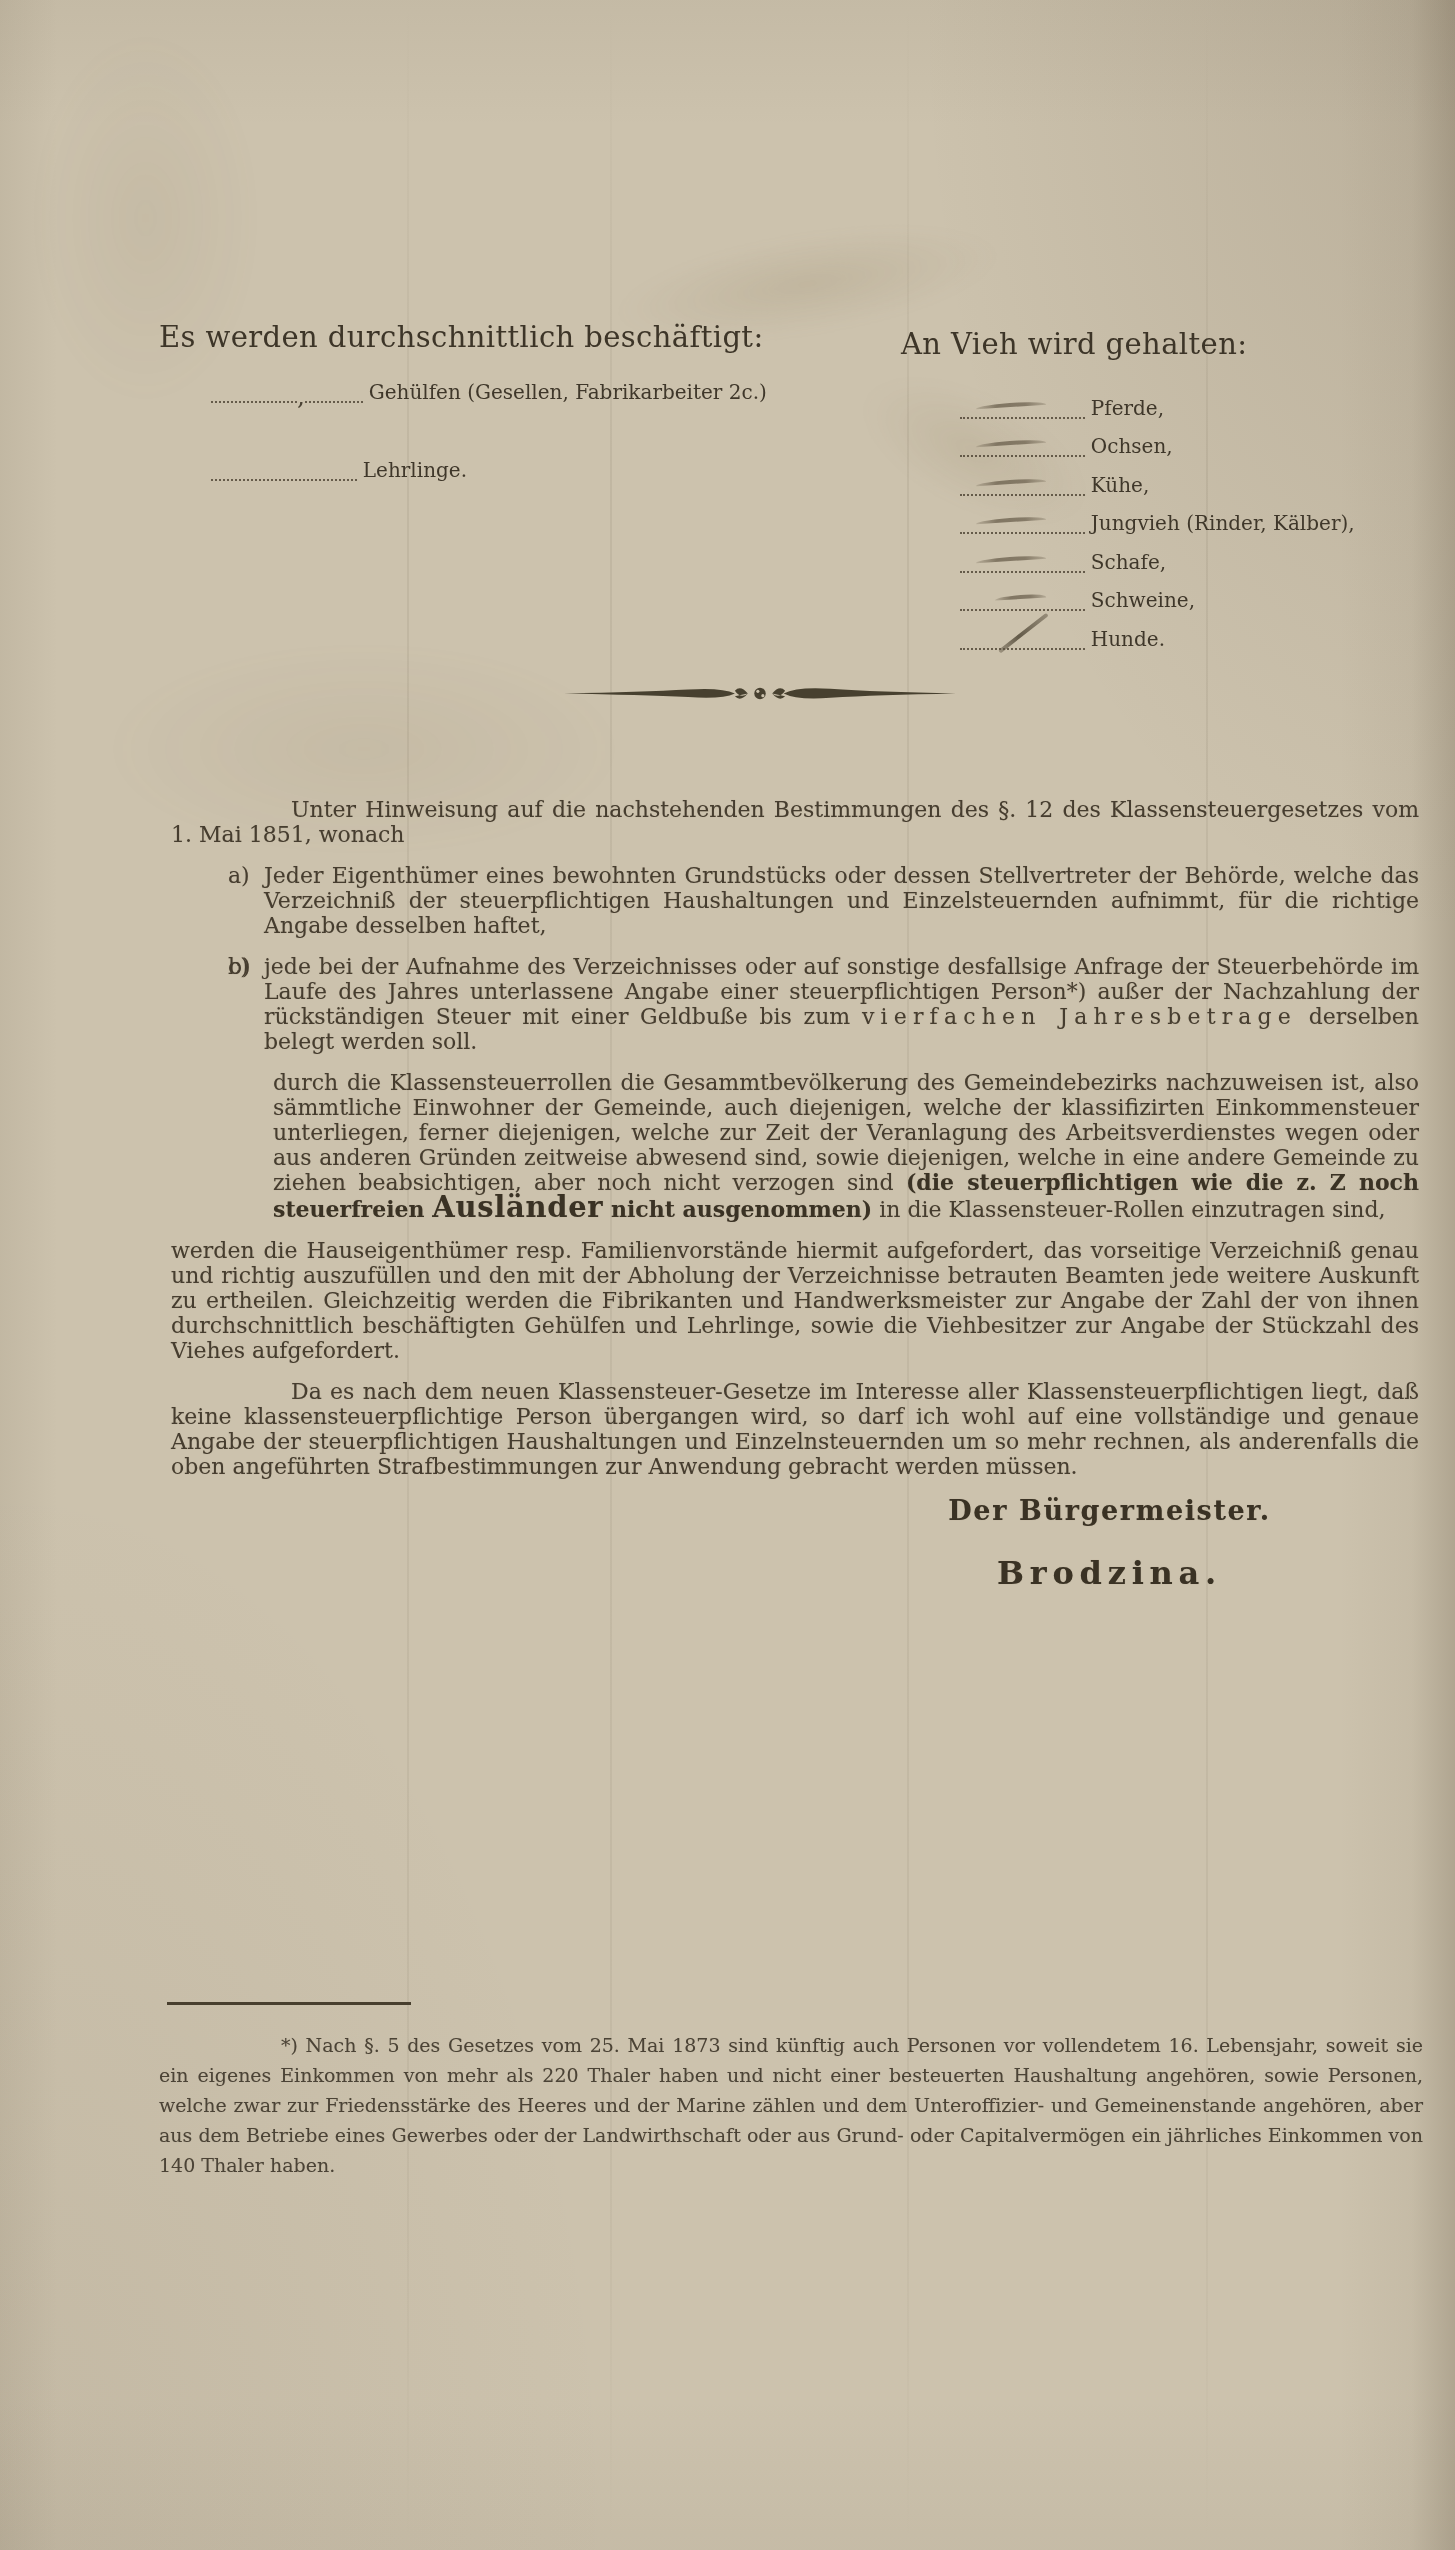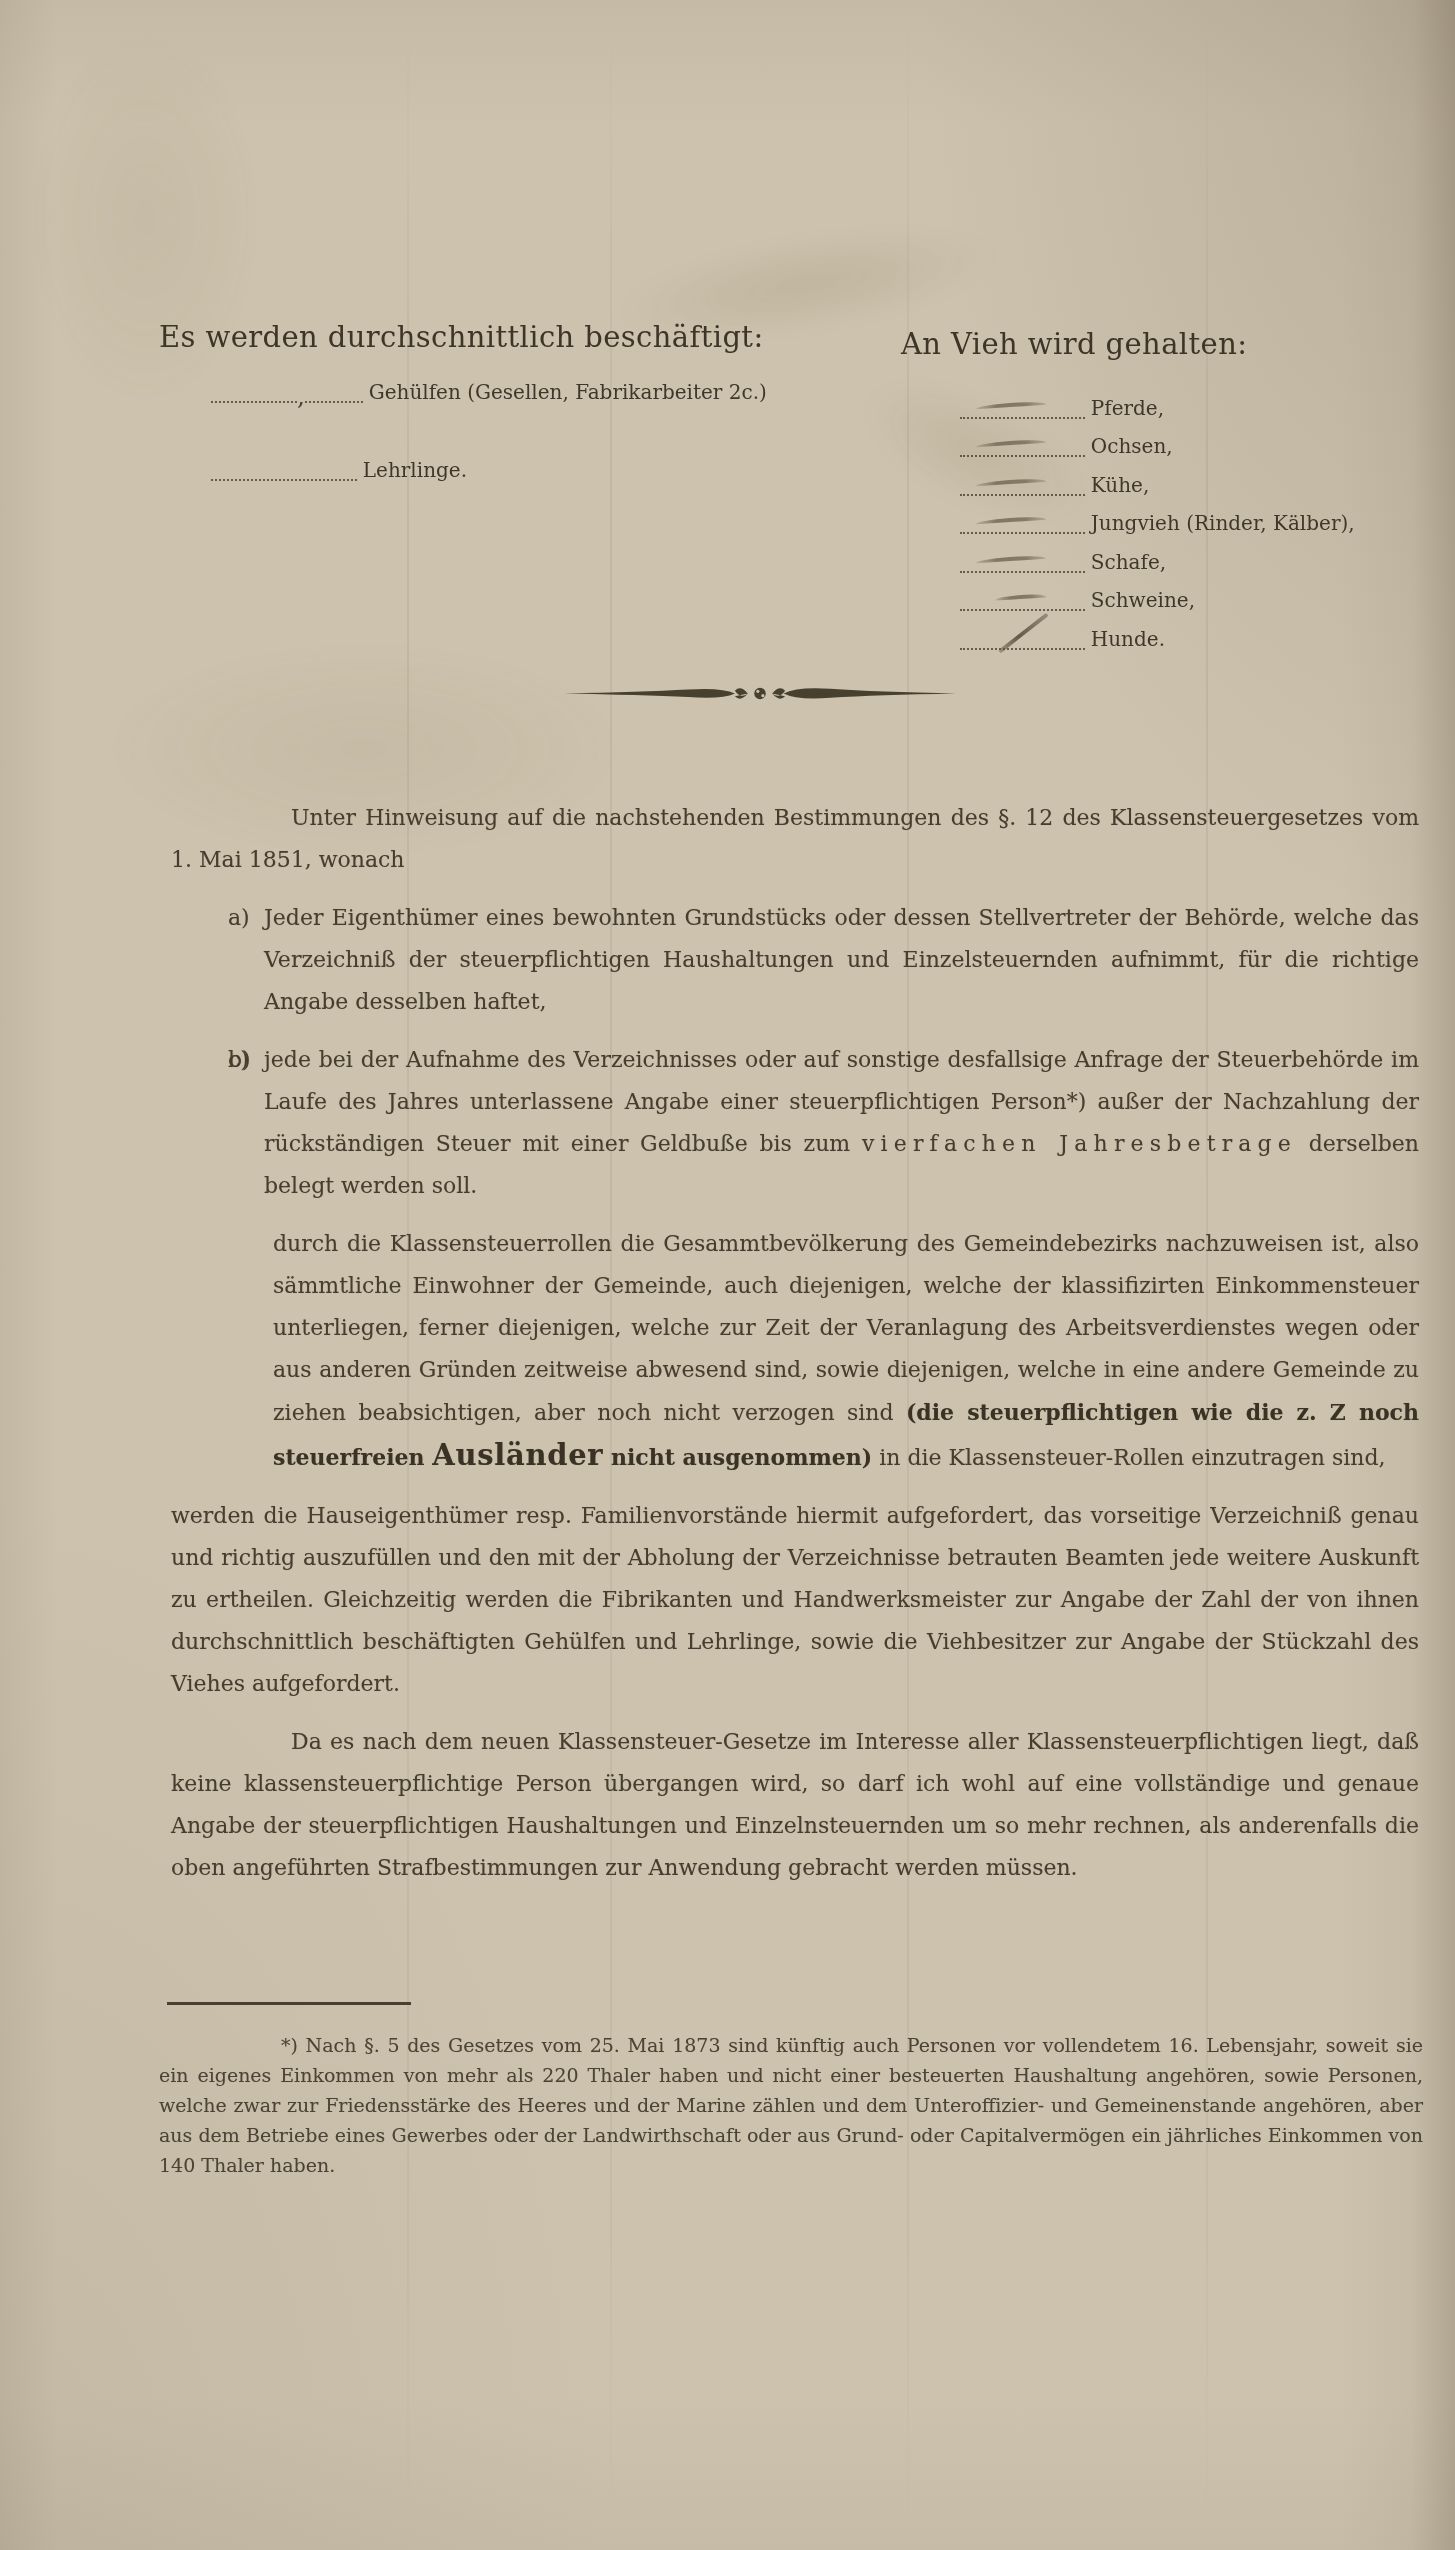--- a/index.html
+++ b/index.html
@@ -52,21 +52,21 @@
   .ls-r6 .hand-mark{width:51px;left:35px;}
   .hand-slash{position:absolute;left:33px;bottom:14.6px;width:61px;height:4.4px;
     background:linear-gradient(to right,rgba(96,86,68,.45),rgba(88,79,62,.9) 40%,rgba(96,86,68,.5));
     border-radius:2.9px;transform:rotate(-38deg);}
 
   
   .divider{position:absolute;left:560px;top:677px;width:400px;height:33px;}
 
   
   .content{position:absolute;left:171px;top:797px;width:1248px;
-    font-size:22px;line-height:42px;text-align:justify;color:#463d2f;
+    font-size:22px;line-height:25px;text-align:justify;color:#463d2f;
     text-shadow:0 0 0.7px rgba(70,58,40,.25);}
   .content p{margin:0 0 16px 0;}
   .indent{text-indent:120px;}
   .li{position:relative;padding-left:93px;margin:0 0 16px 0;}
   .li-label{position:absolute;left:57px;top:0;}
   .inner{margin:0 102px 16px 102px;margin-right:0;}
   .b{font-weight:bold;color:#3a3224;}
   .xl{font-size:29px;letter-spacing:0.7px;}
   .sperr{letter-spacing:.28em;}
 
@@ -174,19 +174,23 @@
 
 
   <div class="inner">
     <span>durch die Klassensteuerrollen die Gesammtbevölkerung des Gemeindebezirks nachzuweisen ist, also sämmtliche Einwohner der Gemeinde, auch diejenigen, welche der klassifizirten Einkommensteuer unterliegen, ferner diejenigen, welche zur Zeit der Veranlagung des Arbeitsverdienstes wegen oder aus anderen Gründen zeitweise abwesend sind, sowie diejenigen, welche in eine andere Gemeinde zu ziehen beabsichtigen, aber noch nicht verzogen sind </span><span class="b">(die steuerpflichtigen wie die z. Z noch steuerfreien </span><span class="b xl">Ausländer</span><span class="b"> nicht ausgenommen)</span><span> in die Klassensteuer-Rollen einzutragen sind,</span>
   </div>
 
   <p>werden die Hauseigenthümer resp. Familienvorstände hiermit aufgefordert, das vorseitige Verzeichniß genau und richtig auszufüllen und den mit der Abholung der Verzeichnisse betrauten Beamten jede weitere Auskunft zu ertheilen. Gleichzeitig werden die Fibrikanten und Handwerksmeister zur Angabe der Zahl der von ihnen durchschnittlich beschäftigten Gehülfen und Lehrlinge, sowie die Viehbesitzer zur Angabe der Stückzahl des Viehes aufgefordert.</p>
   <p class="indent">Da es nach dem neuen Klassensteuer-Gesetze im Interesse aller Klassensteuerpflichtigen liegt, daß keine klassensteuerpflichtige Person übergangen wird, so darf ich wohl auf eine vollständige und genaue Angabe der steuerpflichtigen Haushaltungen und Einzelnsteuernden um so mehr rechnen, als anderenfalls die oben angeführten Strafbestimmungen zur Anwendung gebracht werden müssen.</p>
 
 
+  <div class="signature">
+    <div class="sig-title">Der Bürgermeister.</div>
+    <div class="sig-name">Brodzina.</div>
+  </div>
 </div>
 
 <div class="footnote">
   <div class="fn-rule"></div>
   <p class="fn-text">*) Nach §. 5 des Gesetzes vom 25. Mai 1873 sind künftig auch Personen vor vollendetem 16. Lebensjahr, soweit sie ein eigenes Einkommen von mehr als 220 Thaler haben und nicht einer besteuerten Haushaltung angehören, sowie Personen, welche zwar zur Friedensstärke des Heeres und der Marine zählen und dem Unteroffizier- und Gemeinenstande angehören, aber aus dem Betriebe eines Gewerbes oder der Landwirthschaft oder aus Grund- oder Capitalvermögen ein jährliches Einkommen von 140 Thaler haben.</p>
 </div>
 
 
 </body></html>

